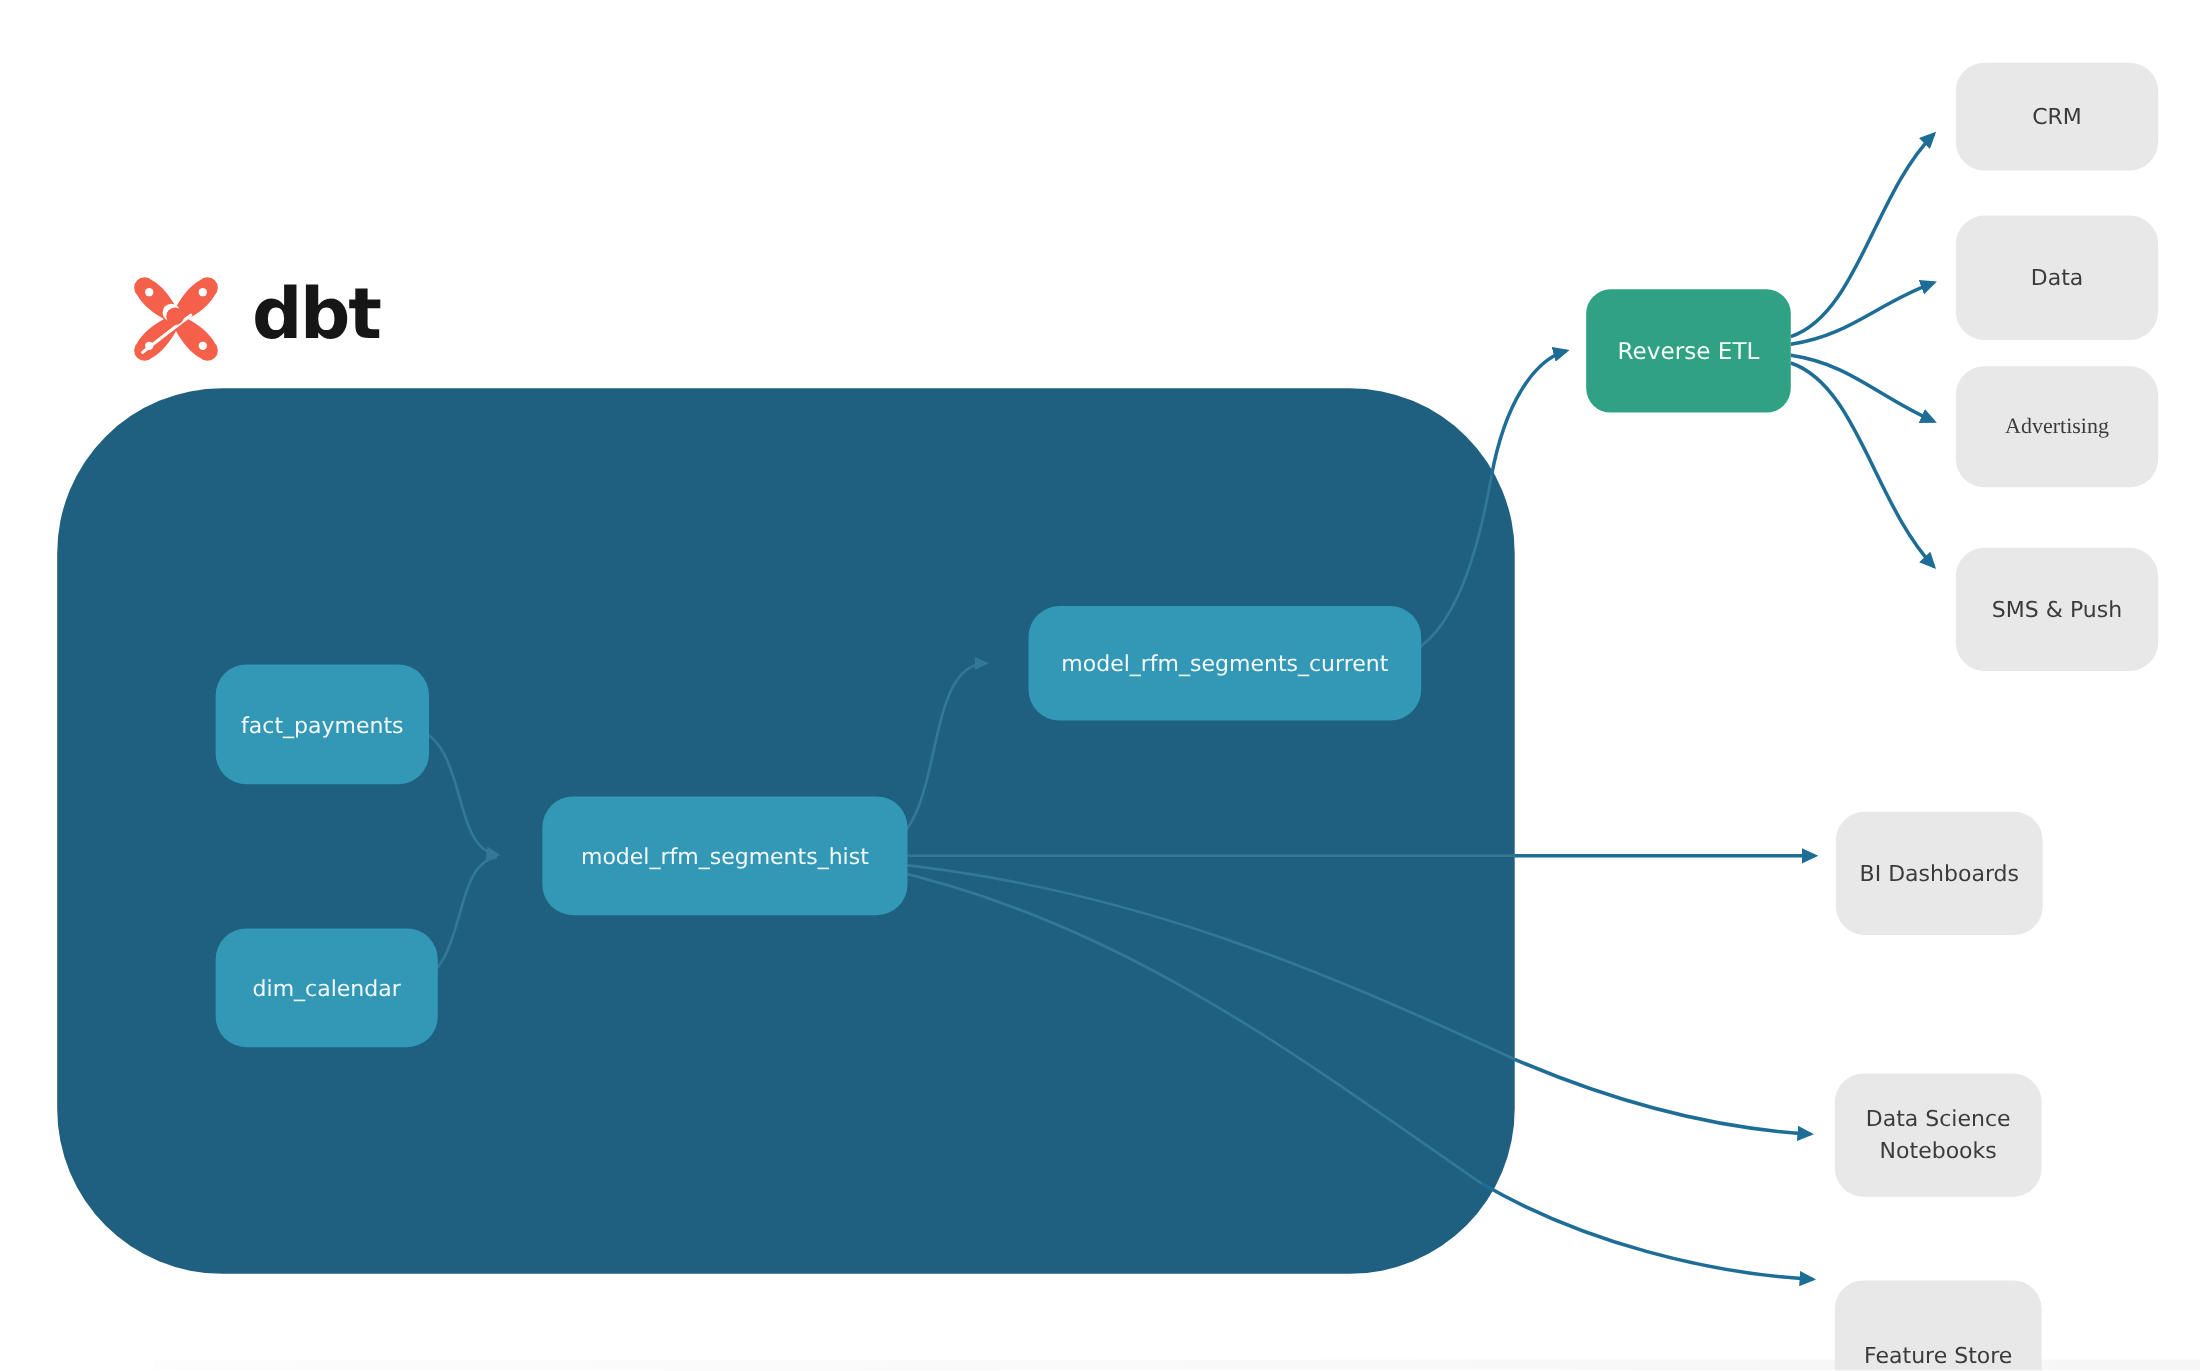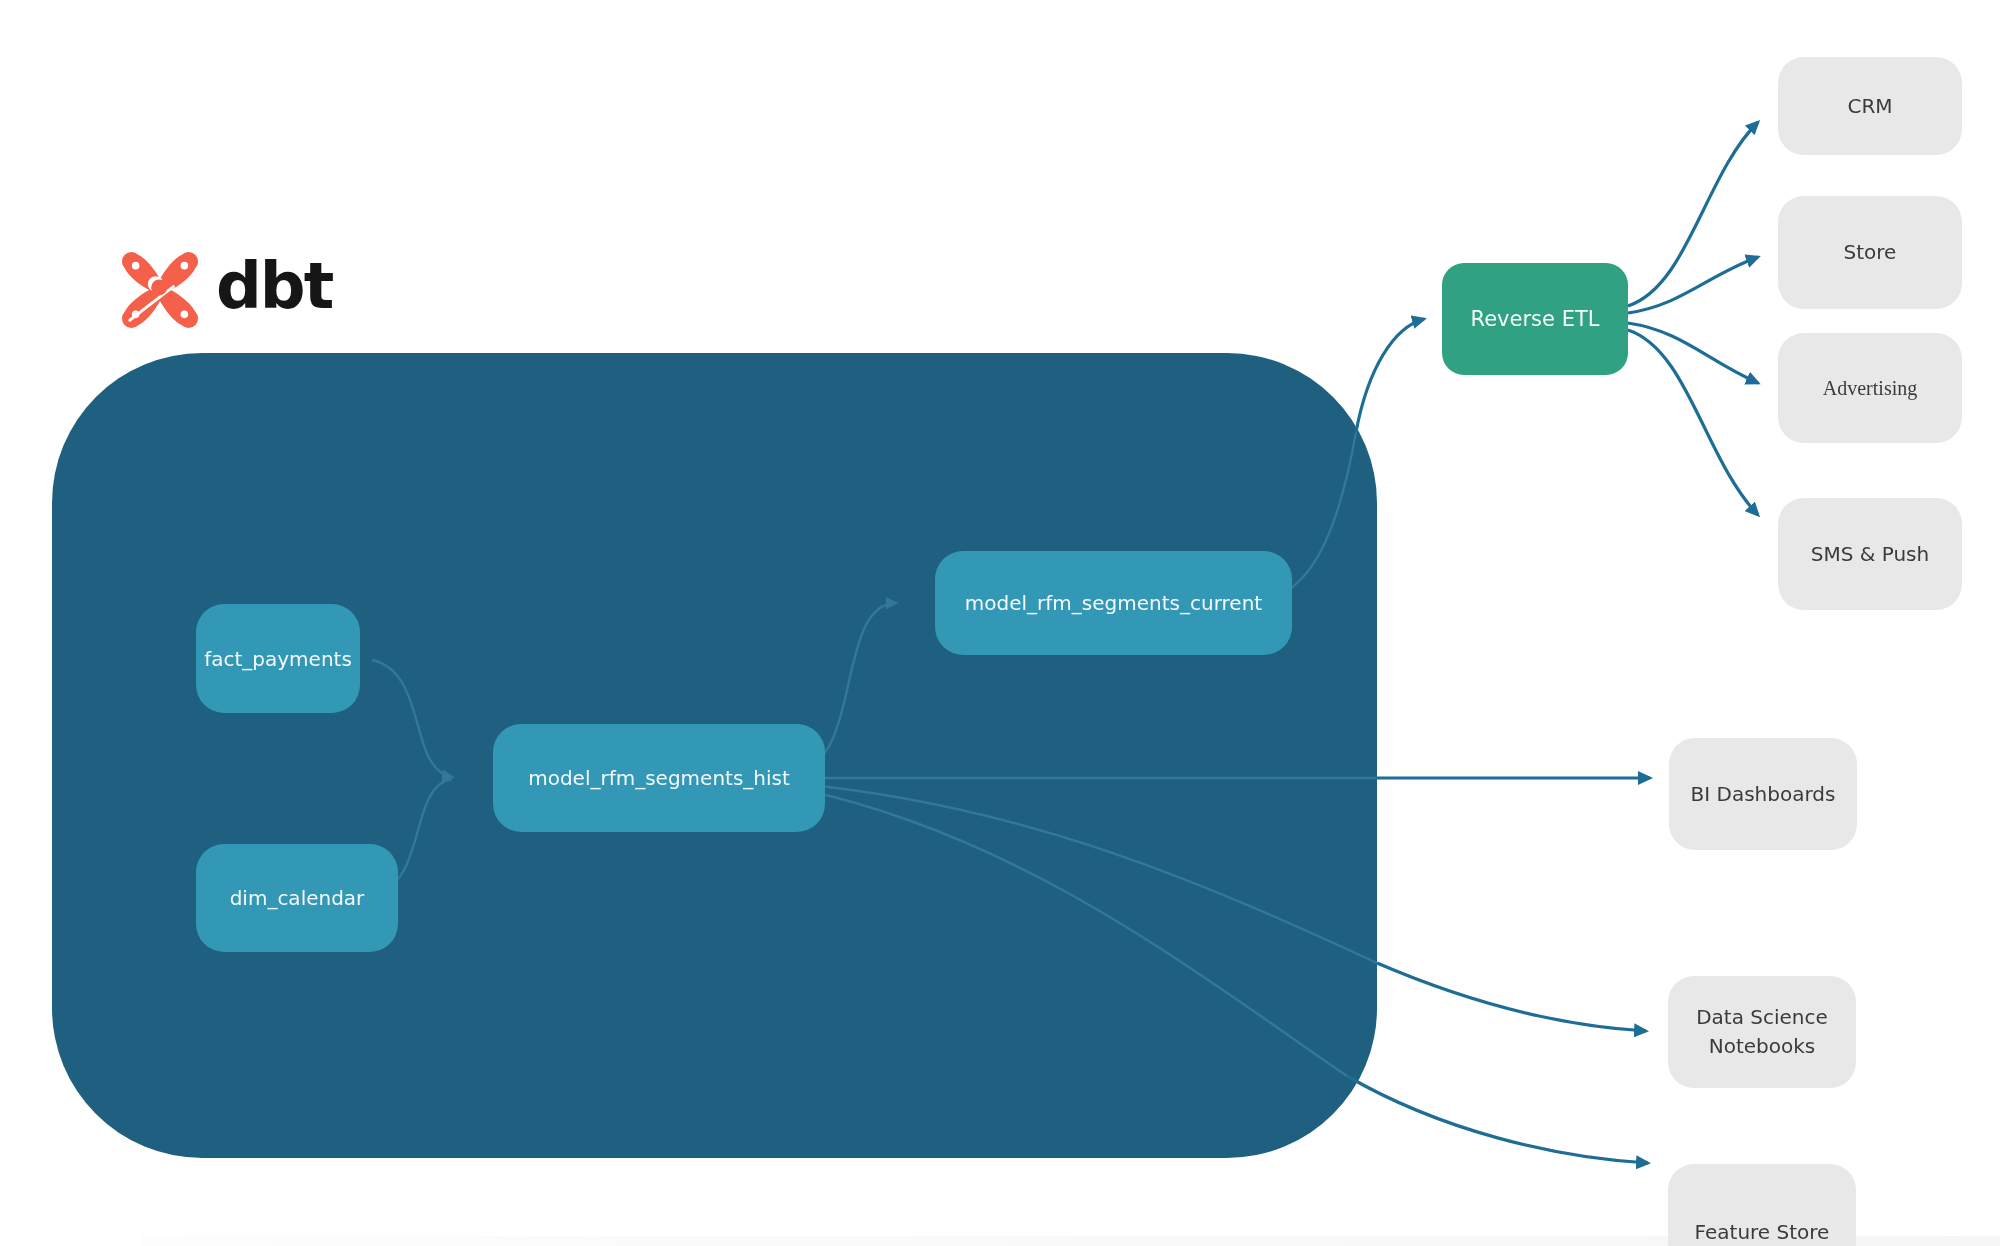--- a/index.html
+++ b/index.html
@@ -9,20 +9,21 @@
     background:#ffffff;
     overflow:hidden;
     font-family:"DejaVu Sans","Liberation Sans",sans-serif;
   }
   
   .logo{position:absolute;left:118px;top:248px;display:flex;align-items:center;gap:14px;}
   .logo svg{width:84px;height:84px;display:block;}
   .logo-text{
     font-size:64px;font-weight:700;color:#161616;letter-spacing:-2px;line-height:1;
     transform:translateY(-4px);
+    margin-left:13px;
   }
   
   .warehouse{
     position:absolute;left:52px;top:353px;width:1325px;height:805px;
     background:var(--warehouse-bg,#1f5f7f);
     border-radius:150px;
     z-index:1;
   }
   
   .edges{position:absolute;left:0;top:0;width:2000px;height:1246px;z-index:2;pointer-events:none;}
@@ -113,42 +114,42 @@
     <path class="edge-out" d="M 1356 432 C 1368 368, 1394 327, 1424 319" marker-end="url(#arrow-out)"></path>
     <path class="edge-out" d="M 1377 778 L 1650 778" marker-end="url(#arrow-out)"></path>
     <path class="edge-out" d="M 1377 963 C 1470 1003, 1560 1026, 1646 1031" marker-end="url(#arrow-out)"></path>
     <path class="edge-out" d="M 1347 1076 C 1440 1130, 1555 1158, 1648 1163" marker-end="url(#arrow-out)"></path>
     <path class="edge-out" d="M 1628 306 C 1688 286, 1704 176, 1758 122" marker-end="url(#arrow-out)"></path>
     <path class="edge-out" d="M 1628 313 C 1682 305, 1706 276, 1758 257" marker-end="url(#arrow-out)"></path>
     <path class="edge-out" d="M 1628 323 C 1682 331, 1706 360, 1758 383" marker-end="url(#arrow-out)"></path>
     <path class="edge-out" d="M 1628 330 C 1688 350, 1704 458, 1758 515" marker-end="url(#arrow-out)"></path>
   </svg>
 
-  <div class="node node-teal" style="left:171px;top:604px;width:164px;height:109px;">
+  <div class="node node-teal" style="left:171px;top:604px;width:194px;height:109px;">
     <span>fact_payments</span>
   </div>
   <div class="node node-teal" style="left:171px;top:844px;width:202px;height:108px;">
     <span>dim_calendar</span>
   </div>
   <div class="node node-teal" style="left:468px;top:724px;width:332px;height:108px;">
     <span>model_rfm_segments_hist</span>
   </div>
   <div class="node node-teal" style="left:910px;top:551px;width:357px;height:104px;">
     <span>model_rfm_segments_current</span>
   </div>
 
   <div class="node node-green" style="left:1442px;top:263px;width:186px;height:112px;">
     <span>Reverse ETL</span>
   </div>
 
   <div class="node node-gray" style="left:1778px;top:57px;width:184px;height:98px;">
     <span>CRM</span>
   </div>
   <div class="node node-gray" style="left:1778px;top:196px;width:184px;height:113px;">
-    <span>Store</span>
+    <span>Data</span>
   </div>
   <div class="node node-gray" style="left:1778px;top:333px;width:184px;height:110px;font-family:Liberation Serif, serif;">
     <span>Advertising</span>
   </div>
   <div class="node node-gray" style="left:1778px;top:466px;width:184px;height:112px;margin-top:32px;">
     <span>SMS &amp; Push</span>
   </div>
   <div class="node node-gray" style="left:1669px;top:722px;width:188px;height:112px;margin-top:16px;">
     <span>BI Dashboards</span>
   </div>

